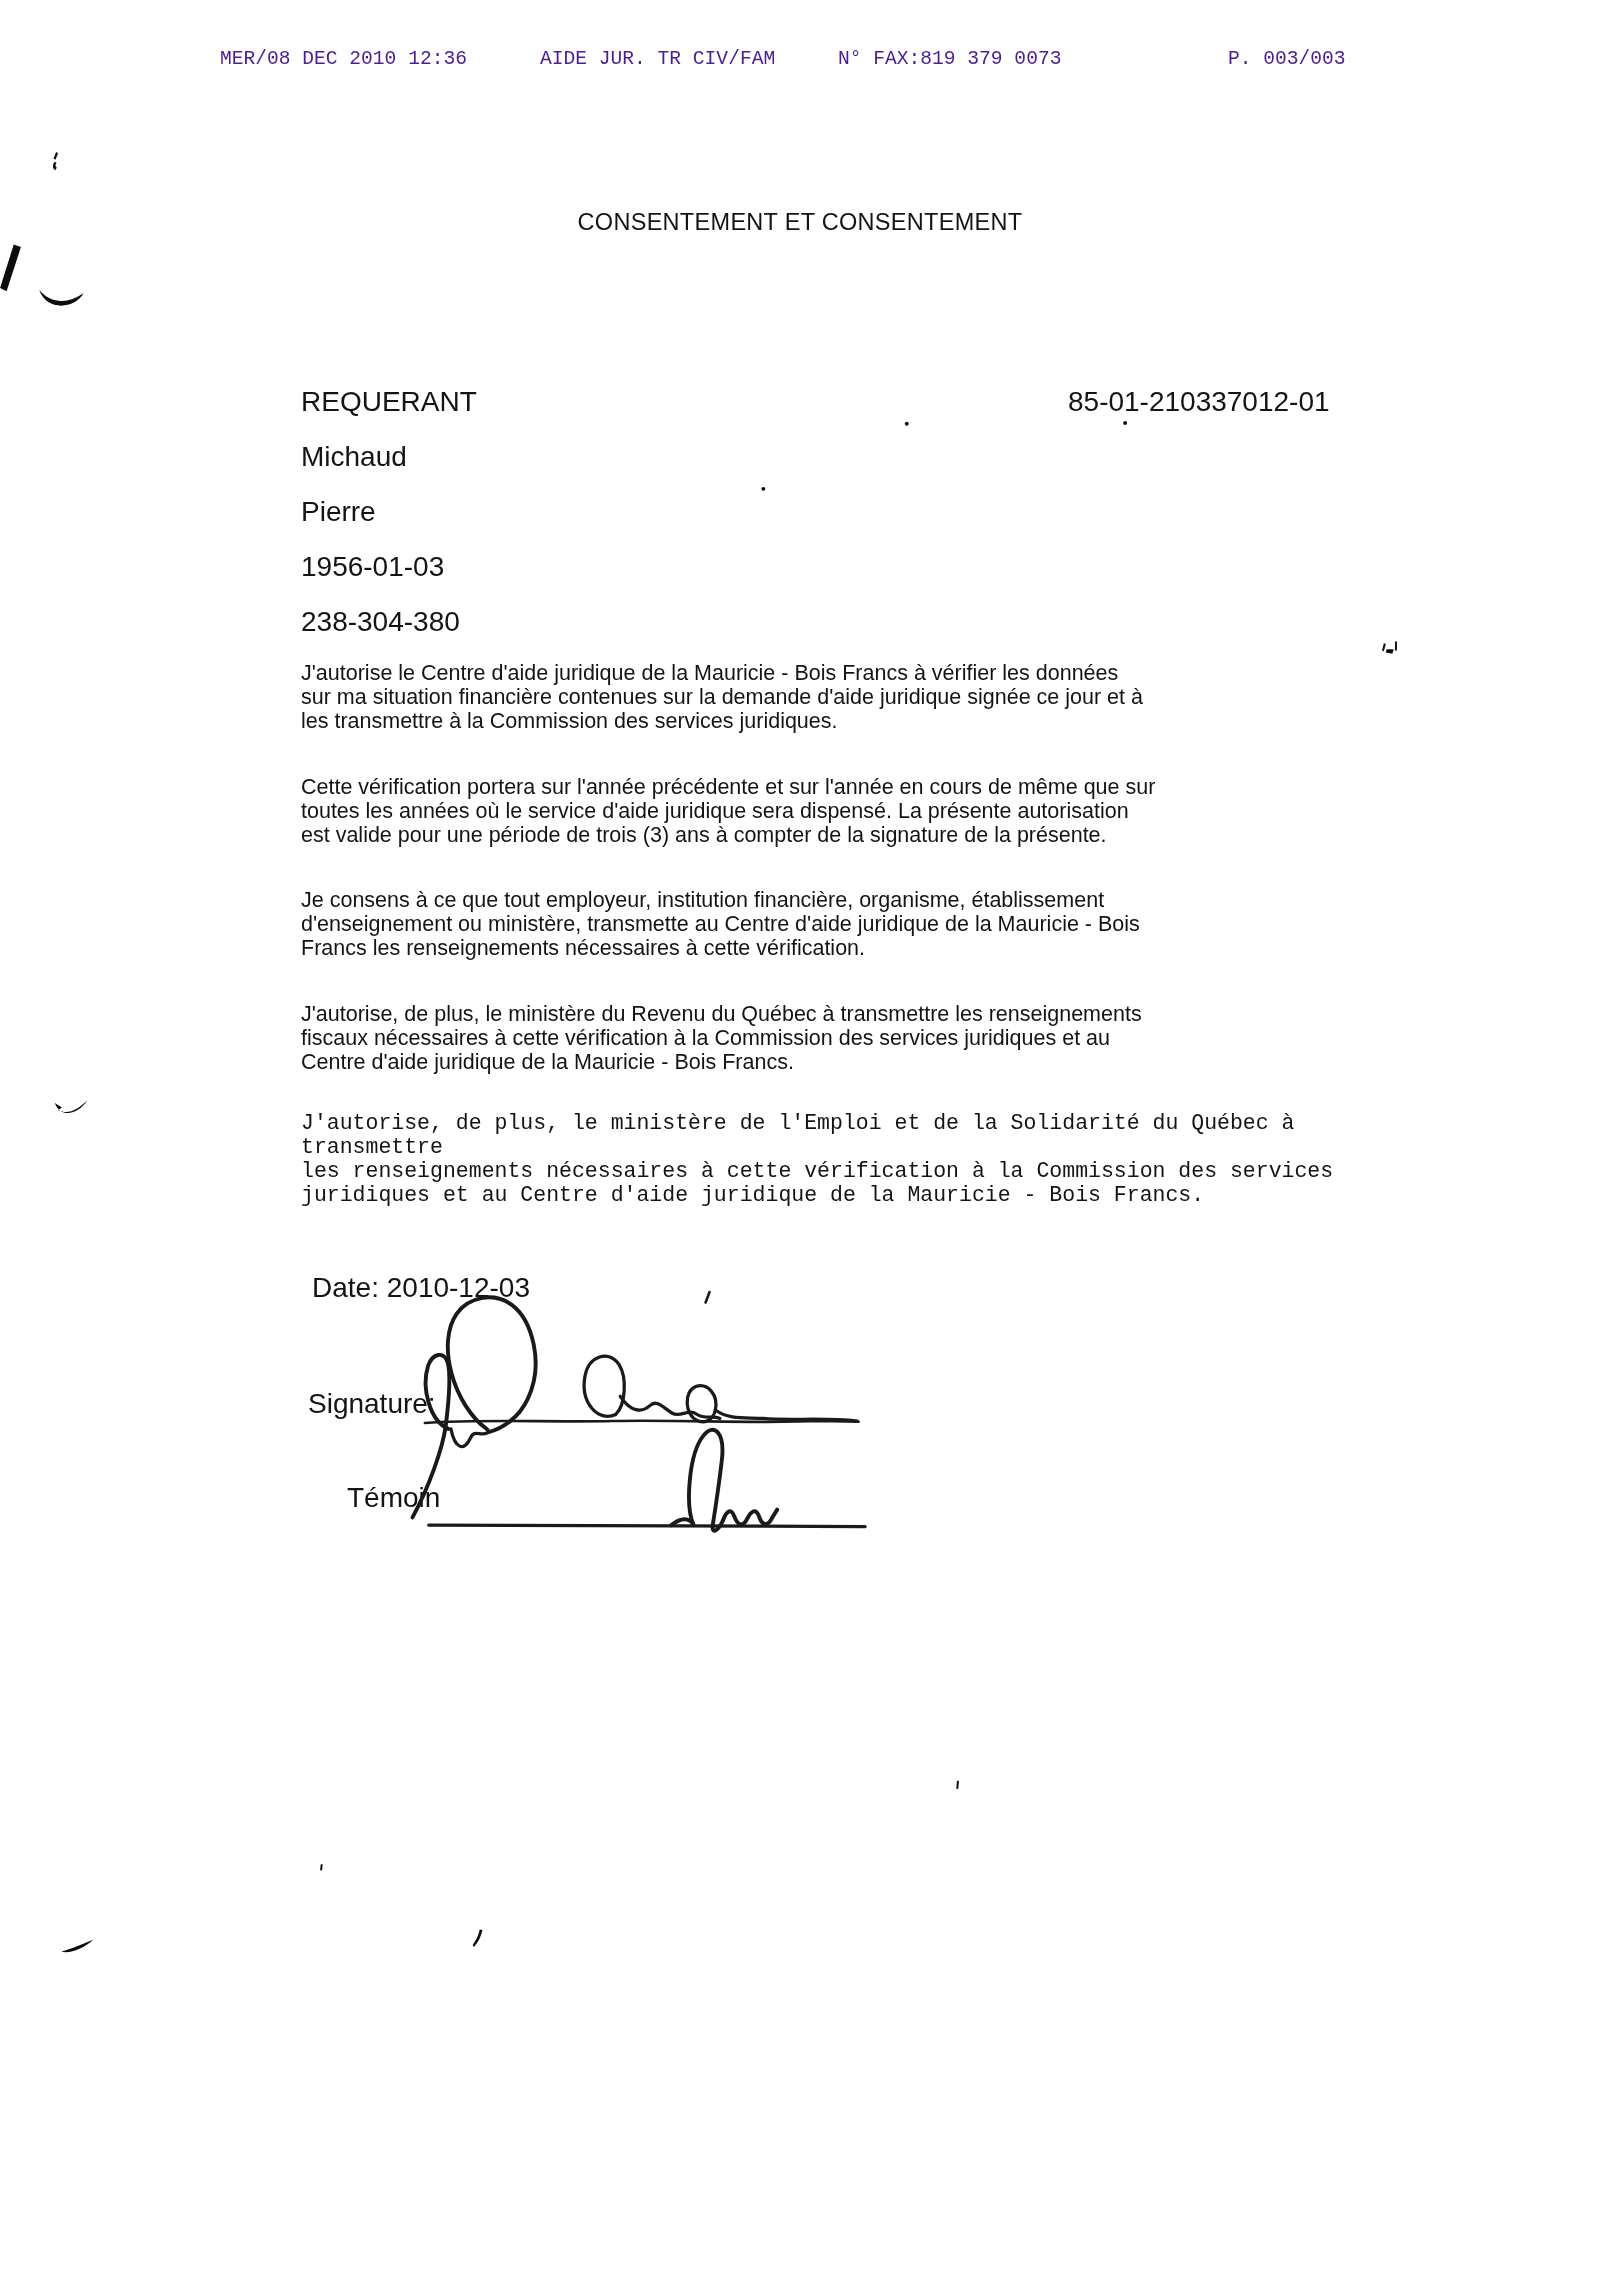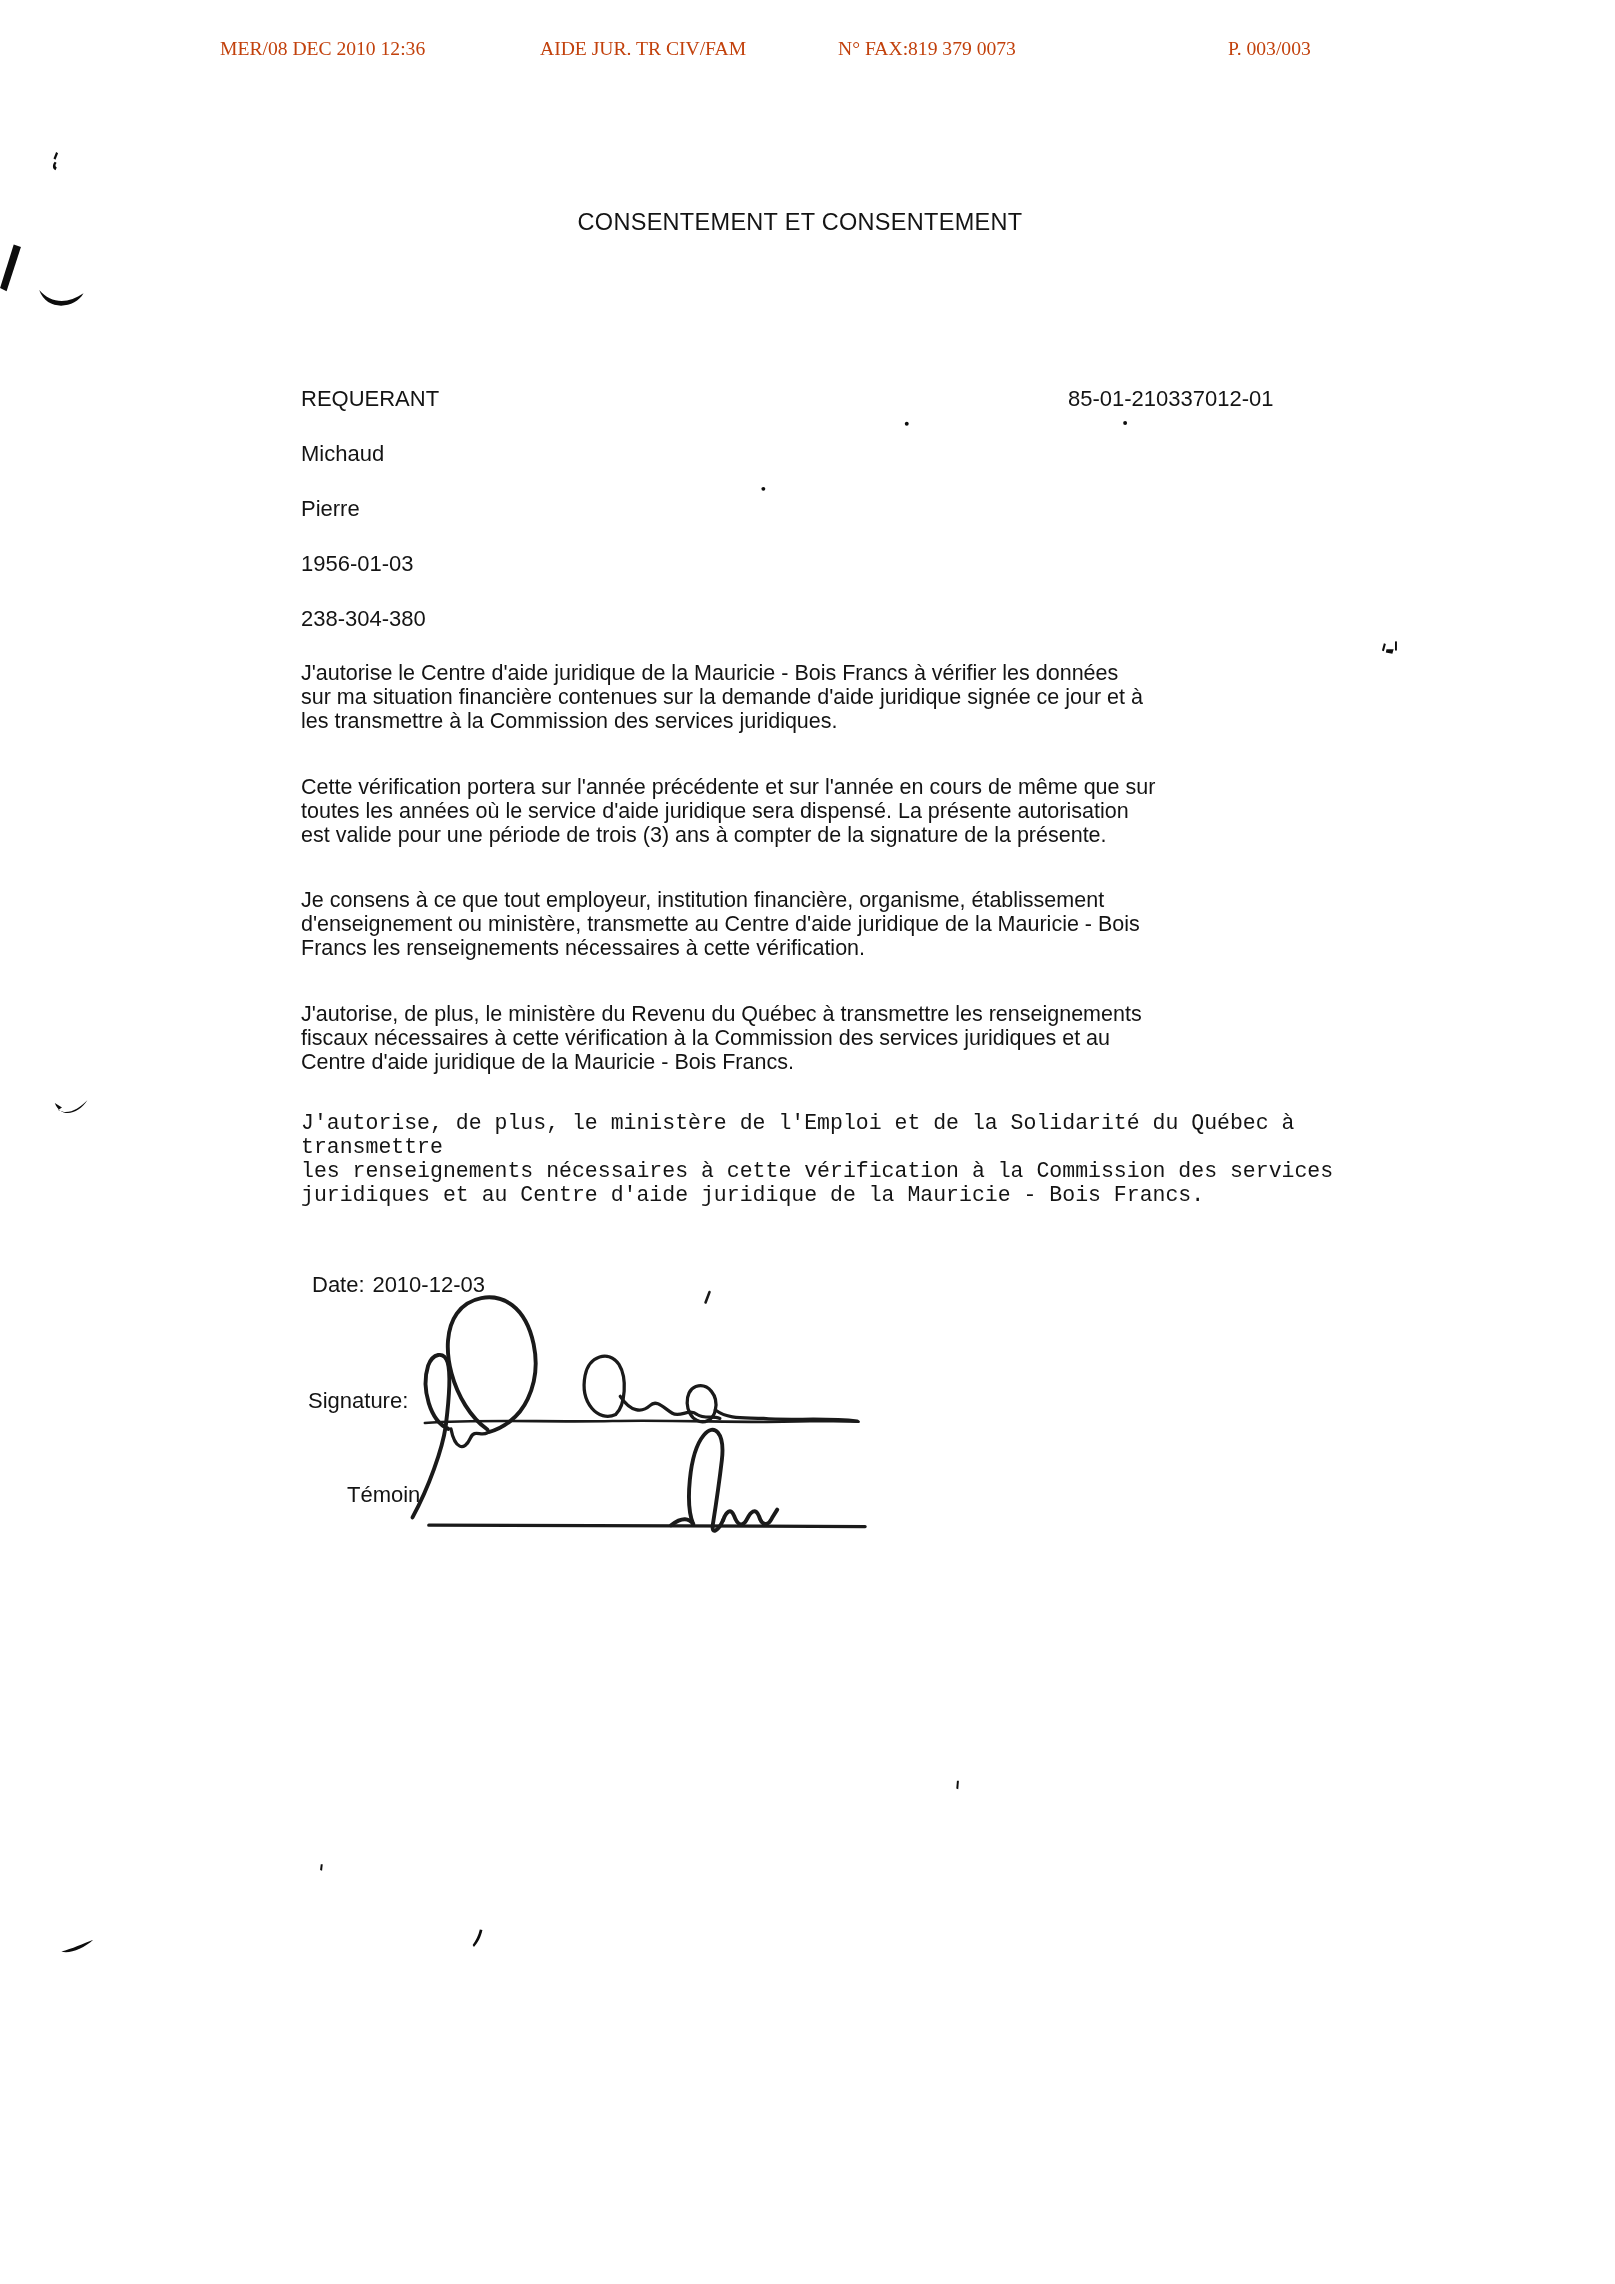--- a/index.html
+++ b/index.html
@@ -8,25 +8,25 @@
     width: 1616px;
     height: 2284px;
     background: #ffffff;
     font-family: "Liberation Sans", sans-serif;
     color: #141414;
     overflow: hidden;
   }
   
   .fax-header span {
     position: absolute;
-    top: 38px;
-    font-family: Liberation Serif, serif;
+    top: 48px;
+    font-family: Liberation Mono, monospace;
     font-size: 19.6px;
     white-space: nowrap;
-    color: #c2410c;
+    color: #4c1d95;
   }
   .fax-timestamp { left: 220px; color: #a8a8a8; }
   .fax-sender    { left: 540px; }
   .fax-number    { left: 838px; }
   .fax-pages     { left: 1228px; text-align: center; }
 
   
   .doc-title {
     position: absolute;
     left: 274px;
@@ -34,21 +34,21 @@
     width: 1052px;
     margin: 0;
     text-align: center;
     font-size: 23.5px;
     font-weight: 400;
     letter-spacing: 0.3px;
     white-space: nowrap;
   }
 
   
-  .line { position: absolute; font-size: 22px; white-space: nowrap; }
+  .line { position: absolute; font-size: 28px; white-space: nowrap; }
   .requerant-label { left: 301px; top: 386px; }
   .file-number     { left: 1068px; top: 386px; }
   .fld-lastname    { left: 301px; top: 441px; }
   .fld-firstname   { left: 301px; top: 496px; }
   .fld-birthdate   { left: 301px; top: 551px; }
   .fld-refnumber   { left: 301px; top: 606px; }
 
   
   .para {
     position: absolute;

